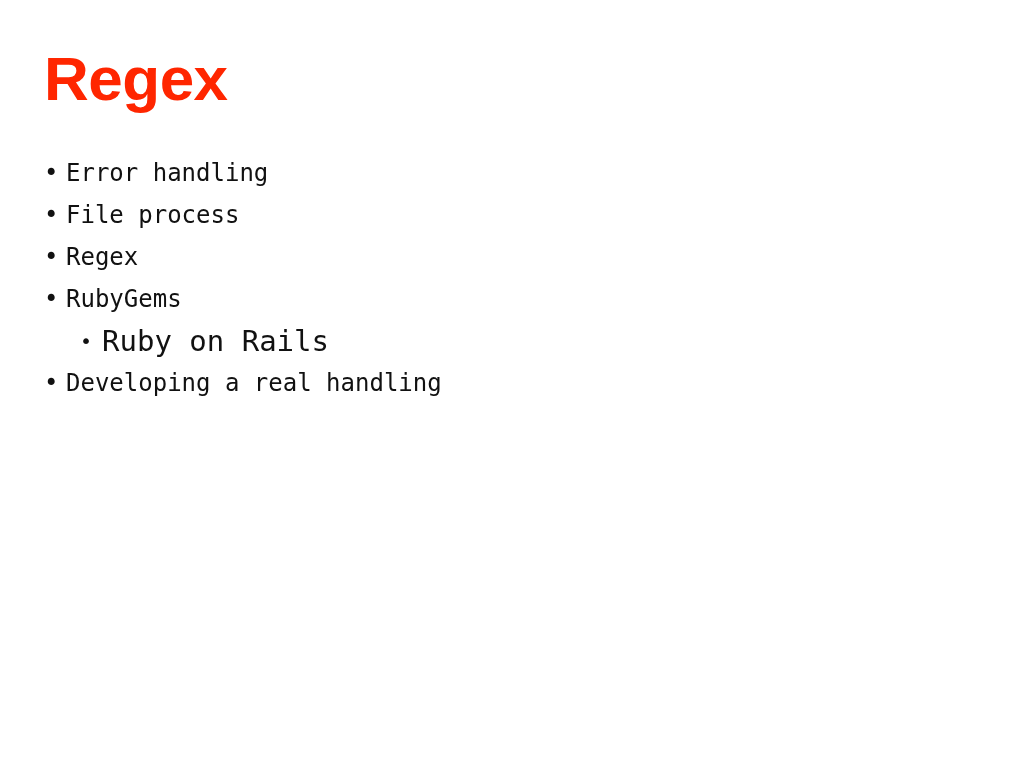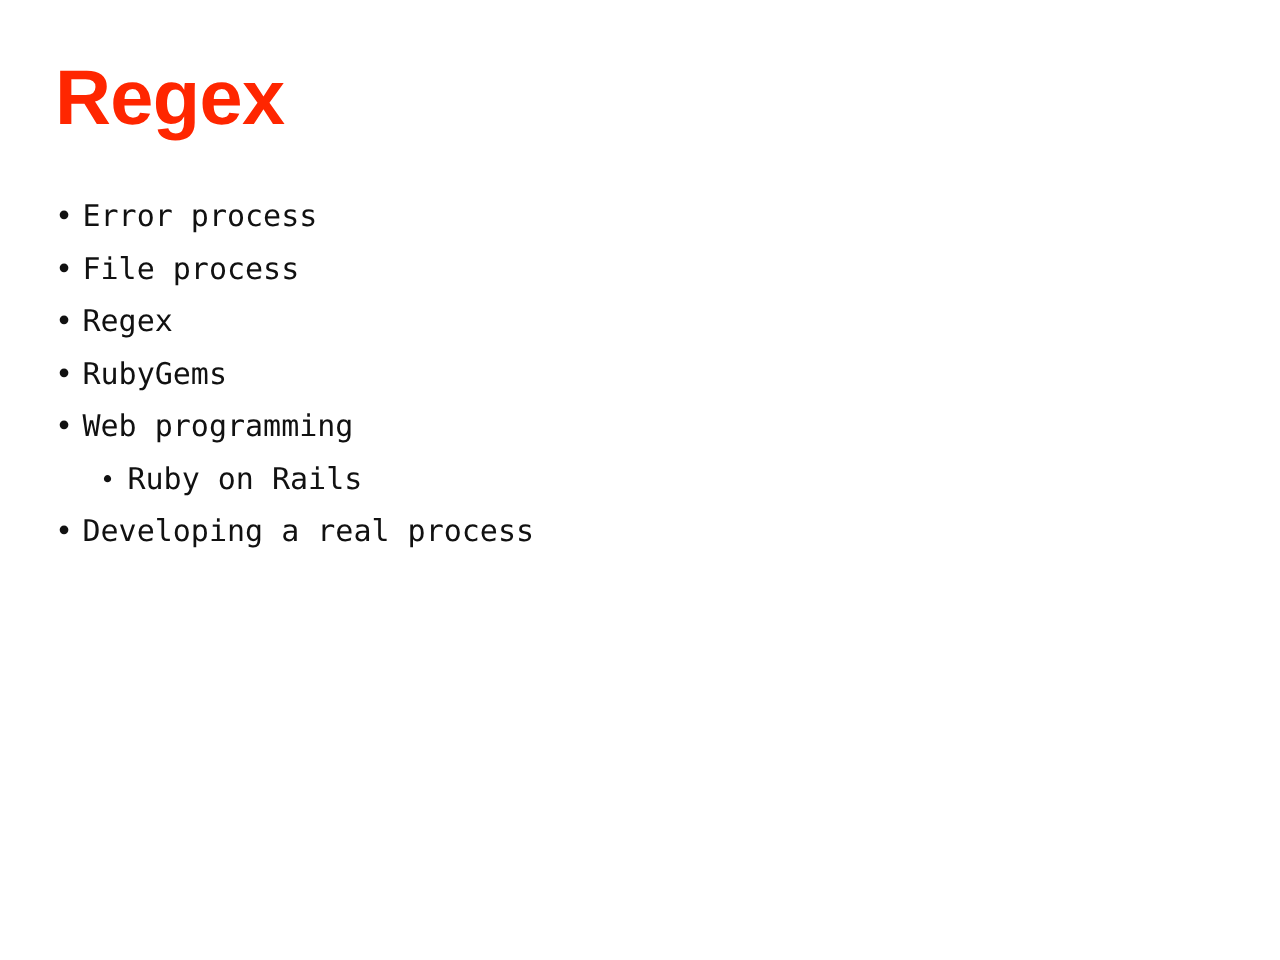--- a/index.html
+++ b/index.html
@@ -87,56 +87,53 @@
 
   .bullet-item.level-2 {
     padding-left: 36px;
   }
 
   .bullet-item.level-2 .marker {
     font-size: 20px;
   }
 
   .bullet-item.level-2 .label {
-    font-size: 24px;
+    font-size: 29px;
   }
 </style>
 </head>
 <body>
 
 <div class="slide">
 
   <h1 class="slide-title">Regex</h1>
 
   <ul class="bullet-list">
 
     <li class="bullet-item level-1">
-      <span class="marker">•</span><span class="label">Error process</span>
+      <span class="marker">•</span><span class="label">Error handling</span>
     </li>
 
     <li class="bullet-item level-1">
       <span class="marker">•</span><span class="label">File process</span>
     </li>
 
     <li class="bullet-item level-1">
       <span class="marker">•</span><span class="label">Regex</span>
     </li>
 
     <li class="bullet-item level-1">
       <span class="marker">•</span><span class="label">RubyGems</span>
     </li>
 
 
-    <li class="bullet-item level-1">
-      <span class="marker">•</span><span class="label">Web programming</span>
-    </li>
 
     <li class="bullet-item level-2">
       <span class="marker">•</span><span class="label">Ruby on Rails</span>
     </li>
 
     <li class="bullet-item level-1">
-      <span class="marker">•</span><span class="label">Developing a real process</span>
+      <span class="marker">•</span><span class="label">Developing a real handling</span>
     </li>
 
   </ul>
 
 </div>
 
 </body></html>

